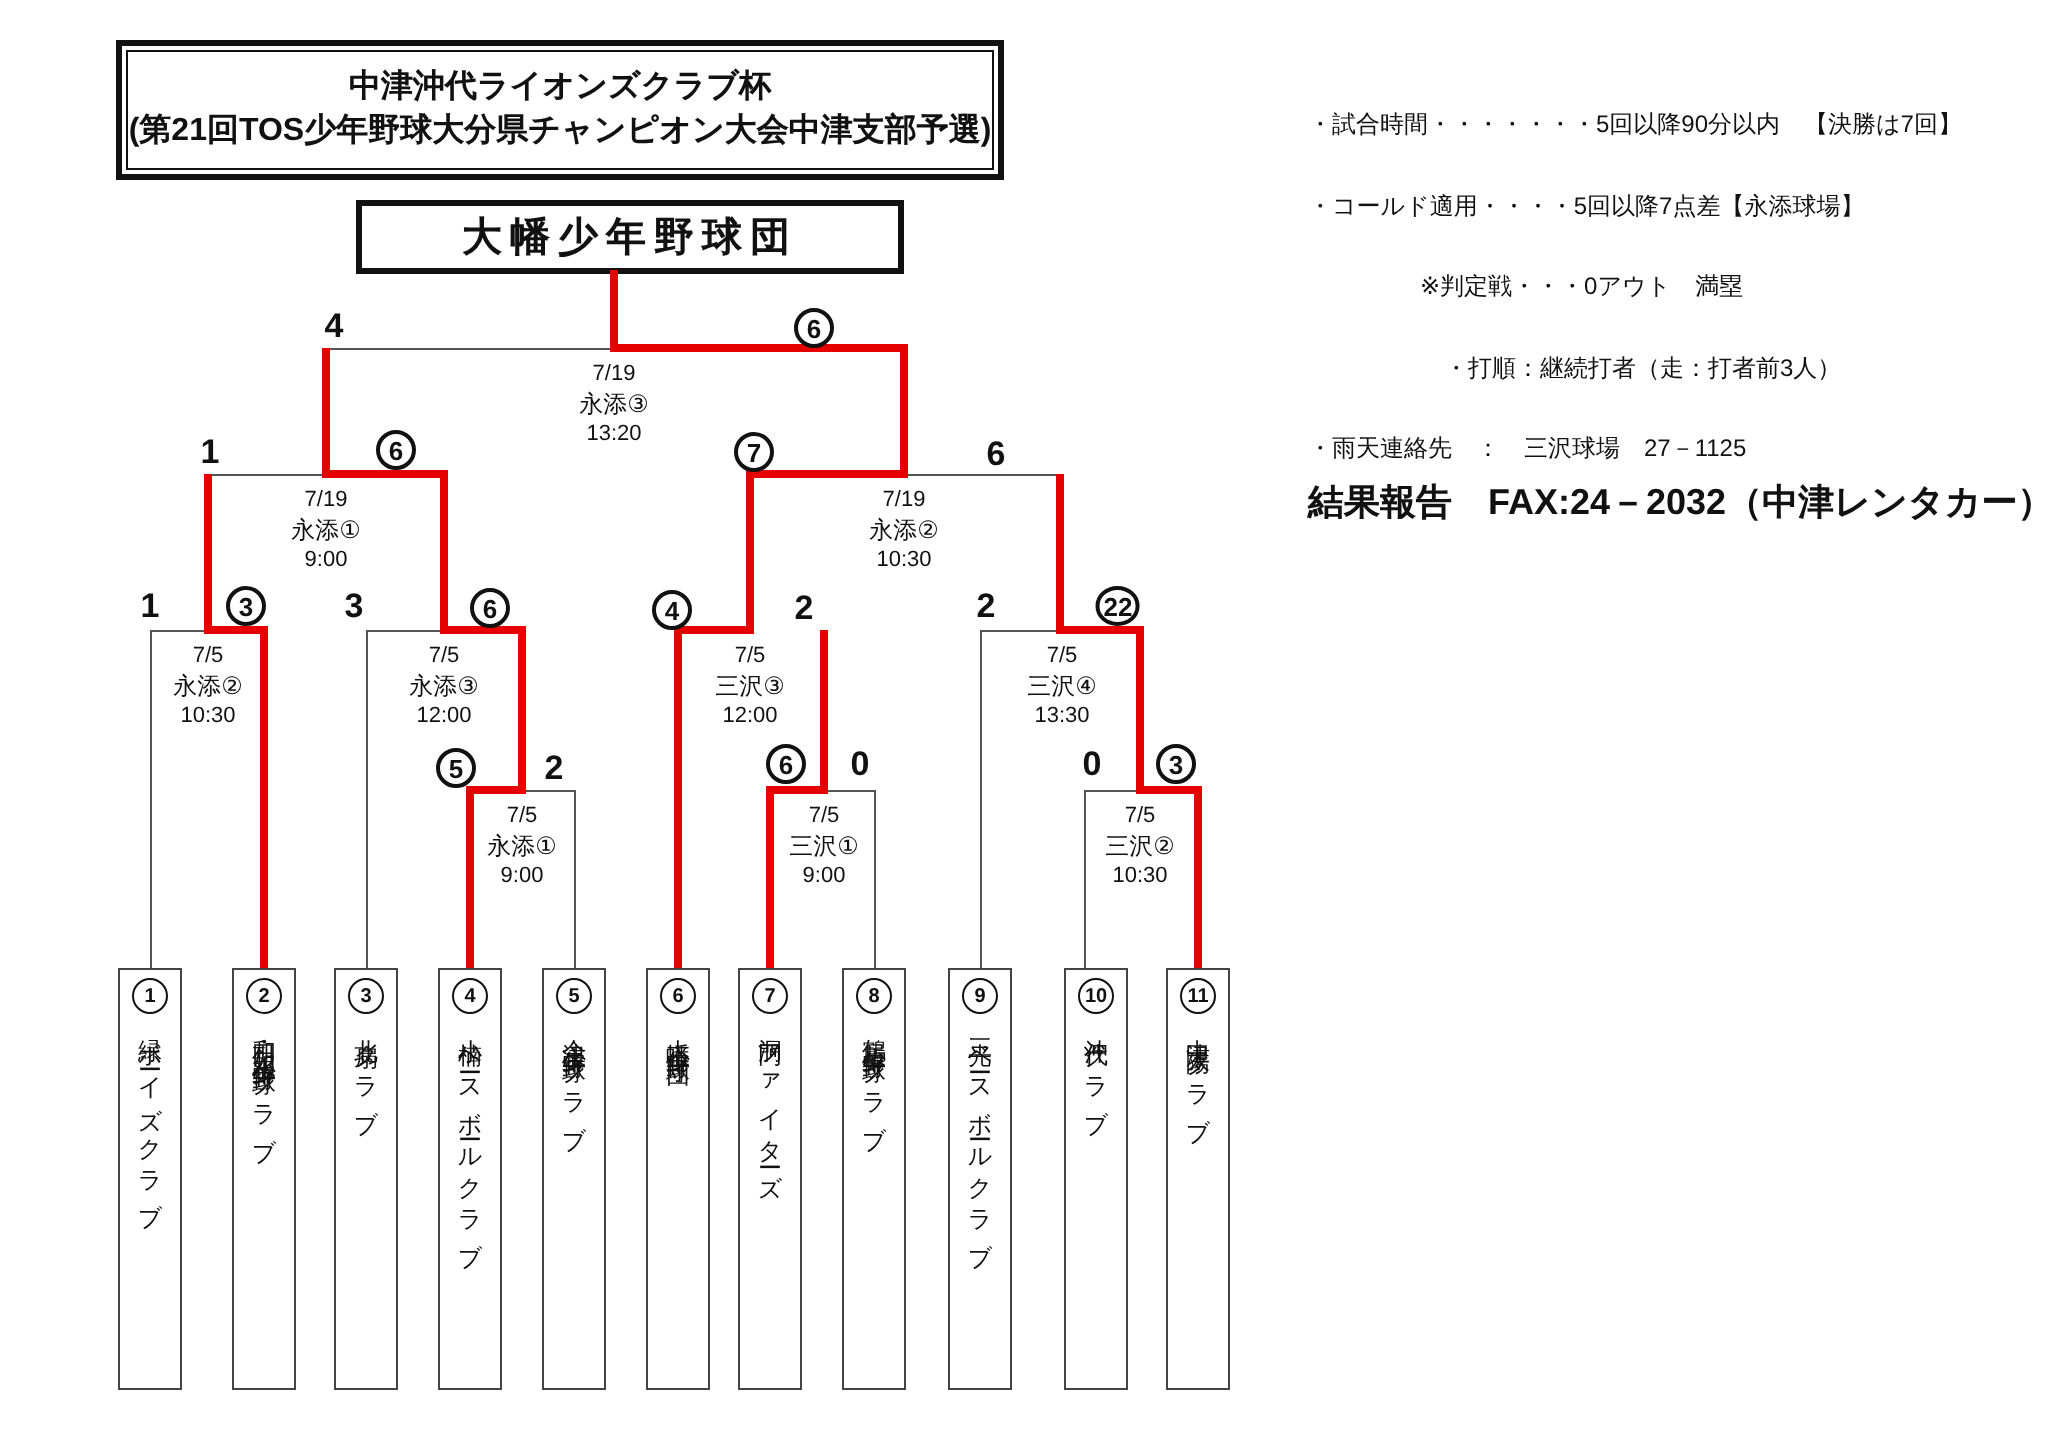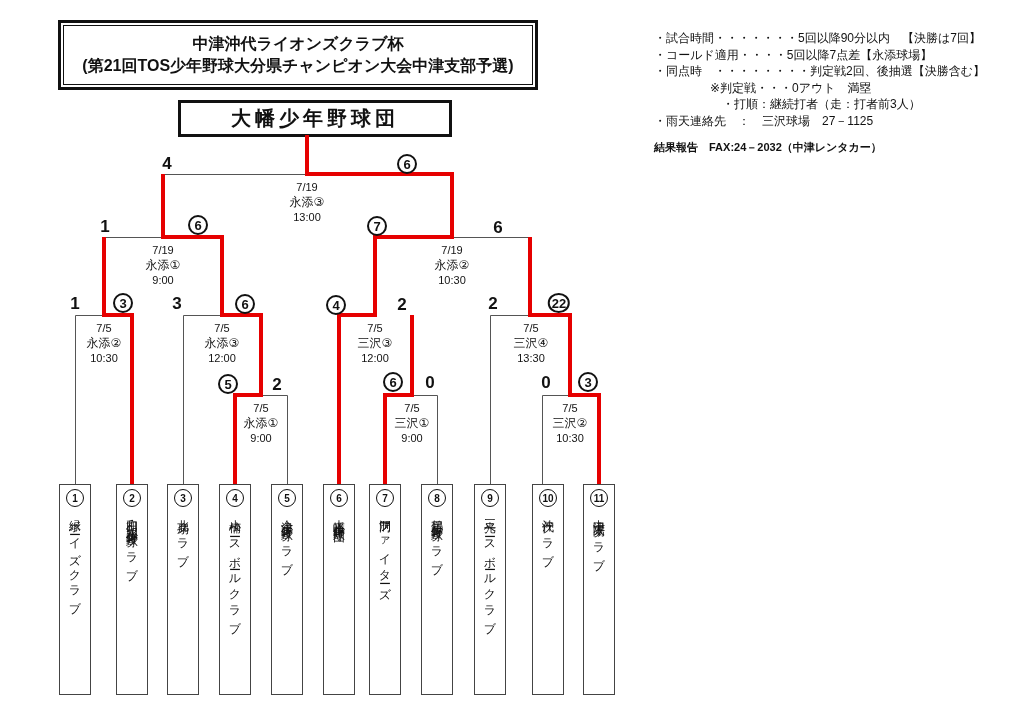--- a/index.html
+++ b/index.html
@@ -1,20 +1,20 @@
 <!DOCTYPE html>
 <html><head>
 <meta charset="utf-8">
 <style>
   html,body{margin:0;padding:0;background:#fff;}
   .page{position:relative;width:1024px;height:724px;background:#ffffff;overflow:hidden;
         font-family:"Liberation Sans","DejaVu Sans",sans-serif;color:#111;}
 
   
-  .title-outer{position:absolute;left:58px;top:20px;width:480px;height:70px;
+  .title-outer{position:absolute;left:58px;top:20px;width:444px;height:70px;
                border:3px solid #111;box-sizing:border-box;padding:2px;}
   .title-inner{width:100%;height:100%;border:1px solid #111;box-sizing:border-box;
                display:flex;flex-direction:column;align-items:center;justify-content:center;}
   .title-line{font-weight:bold;font-size:16px;line-height:22px;white-space:nowrap;}
 
   
   .champion-box{position:absolute;left:178px;top:100px;width:274px;height:37px;
                 border:3px solid #111;box-sizing:border-box;display:flex;
                 align-items:center;justify-content:center;font-weight:bold;
                 font-size:20px;letter-spacing:4px;white-space:nowrap;background:#fff;}
@@ -37,25 +37,25 @@
   .team{position:absolute;top:484px;width:32px;height:211px;border:1px solid #444;
         box-sizing:border-box;background:#fff;display:flex;flex-direction:column;
         align-items:center;padding-top:4px;}
   .tnum{width:16px;height:16px;border:1px solid #111;border-radius:50%;flex:0 0 16px;
         display:flex;align-items:center;justify-content:center;font-size:10px;font-weight:bold;}
   .tname{writing-mode:vertical-rl;text-orientation:upright;font-size:12px;
          letter-spacing:2px;margin-top:3px;line-height:1;}
 
   
   .notes{position:absolute;left:654px;top:30px;width:366px;font-size:12px;line-height:16.5px;}
-  .note-line{white-space:nowrap;}
+  .note-line{white-space:nowrap;margin-top:24px;}
   .ind-a{padding-left:56px;}
   .ind-b{padding-left:68px;}
   .ind-c{padding-left:106px;}
-  .report{margin-top:10px;font-weight:bold;font-size:11px;white-space:nowrap;}
+  .report{margin-top:10px;font-weight:bold;font-size:18px;white-space:nowrap;}
 </style>
 </head>
 <body>
 
 <div class="page">
 
   <div class="title-outer">
     <div class="title-inner">
       <div class="title-line">中津沖代ライオンズクラブ杯</div>
       <div class="title-line">(第21回TOS少年野球大分県チャンピオン大会中津支部予選)</div>
@@ -126,21 +126,21 @@
     <div>9:00</div>
   </div>
   <div class="mlabel" style="left:452px;top:243px">
     <div>7/19</div>
     <div class="venue">永添②</div>
     <div>10:30</div>
   </div>
   <div class="mlabel" style="left:307px;top:180px">
     <div>7/19</div>
     <div class="venue">永添③</div>
-    <div>13:00</div>
+    <div>13:20</div>
   </div>
 
   <span class="score" style="left:75px;top:303px">1</span>
   <span class="score circled" style="left:123px;top:303px">3</span>
   <span class="score circled" style="left:228px;top:384px">5</span>
   <span class="score" style="left:277px;top:384px">2</span>
   <span class="score" style="left:177px;top:303px">3</span>
   <span class="score circled" style="left:245px;top:304px">6</span>
   <span class="score circled" style="left:393px;top:382px">6</span>
   <span class="score" style="left:430px;top:382px">0</span>
@@ -198,20 +198,19 @@
     <span class="tname">沖代クラブ</span>
   </div>
   <div class="team" style="left:583px">
     <span class="tnum">11</span>
     <span class="tname">中津太陽クラブ</span>
   </div>
 
   <div class="notes">
     <div class="note-line">・試合時間・・・・・・・5回以降90分以内　【決勝は7回】</div>
     <div class="note-line">・コールド適用・・・・5回以降7点差【永添球場】</div>
-    <div class="note-line">・同点時　・・・・・・・・判定戦2回、後抽選【決勝含む】</div>
     <div class="note-line ind-a">※判定戦・・・0アウト　満塁</div>
     <div class="note-line ind-b">・打順：継続打者（走：打者前3人）</div>
     <div class="note-line">・雨天連絡先　：　三沢球場　27－1125</div>
     <div class="report">結果報告　FAX:24－2032（中津レンタカー）</div>
   </div>
 
 </div>
 
 </body></html>

